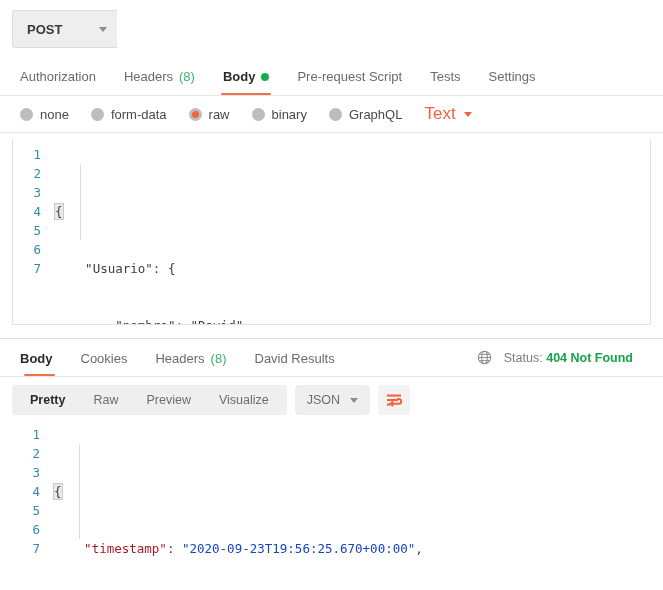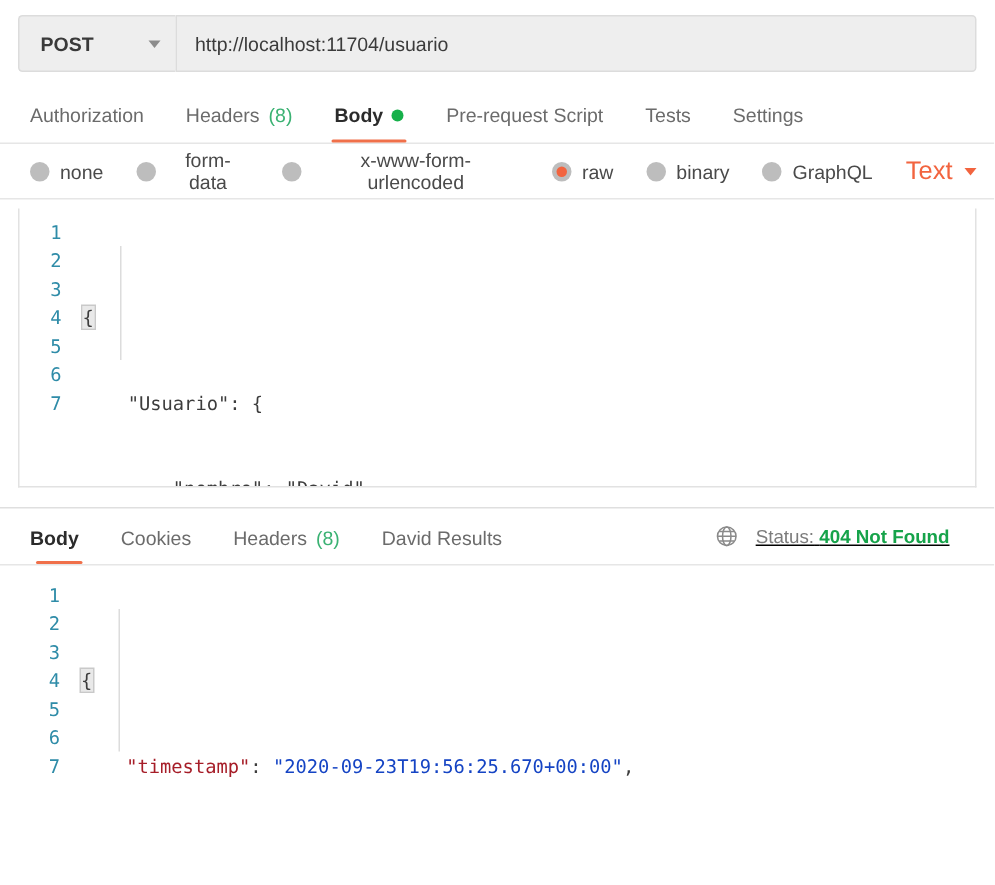--- a/index.html
+++ b/index.html
@@ -109,21 +109,21 @@
   .indent-guide.r { top: 19px; left: 29px; height: 95px; }
 
   
   .resp-divider { height: 1px; background: #dfdfdf; margin-top: 13px; }
   .resp-tabs {
     display:flex; align-items:flex-end; justify-content: space-between;
     padding: 0 12px; height: 37px;
   }
   .resp-tabs-left { display:flex; align-items:flex-end; }
   .resp-tabs-left .tab { padding-bottom: 10px; }
-  .status-area { display:flex; align-items:center; gap:12px; padding-bottom: 11px; text-decoration: underline; }
+  .status-area { display:flex; align-items:center; gap:12px; padding-bottom: 11px; }
   .globe { width:15px;height:15px; flex:none; }
   .status-text { font-size:12.5px; color:#7c7c7c; }
   .status-val { color:#16a34a; font-weight:600; }
   .cutoff { width:6px; height:10px; overflow:hidden; opacity:.35; }
 
   
   .resp-toolbar { display:flex; align-items:center; padding: 8px 12px 0 12px; gap: 8px; }
   .seg {
     background:#efefef; border-radius:4px; height:30px;
     display:flex; align-items:center; padding: 0 4px;
@@ -143,23 +143,20 @@
 </head>
 <body>
 
 <div class="app">
 
   <div class="urlbar">
     <div class="method-select">
       <span>POST</span>
       <span class="chev"></span>
     </div>
-    <div class="url-input">
-      <span>http://localhost:11704/usuario</span>
-    </div>
   </div>
 
   <div class="req-tabs">
     <div class="tab">
       <span>Authorization</span>
     </div>
     <div class="tab">
       <span>Headers</span>
       <span class="count">(8)</span>
     </div>
@@ -180,24 +177,20 @@
   <div class="hr"></div>
 
   <div class="radio-row">
     <div class="radio-item">
       <span class="rad"></span>
       <span>none</span>
     </div>
     <div class="radio-item">
       <span class="rad"></span>
       <span>form-data</span>
-    </div>
-    <div class="radio-item">
-      <span class="rad"></span>
-      <span>x-www-form-urlencoded</span>
     </div>
     <div class="radio-item">
       <span class="rad sel"></span>
       <span>raw</span>
     </div>
     <div class="radio-item">
       <span class="rad"></span>
       <span>binary</span>
     </div>
     <div class="radio-item">
@@ -263,20 +256,41 @@
       </svg>
       <span class="status-text">
         <span>Status:</span>
         <span class="status-val">404 Not Found</span>
       </span>
       <span class="cutoff"></span>
     </div>
   </div>
   <div class="hr"></div>
 
+  <div class="resp-toolbar">
+    <div class="seg">
+      <div class="seg-item active">Pretty</div>
+      <div class="seg-item">Raw</div>
+      <div class="seg-item">Preview</div>
+      <div class="seg-item">Visualize</div>
+    </div>
+    <div class="json-drop">
+      <span>JSON</span>
+      <span class="chev"></span>
+    </div>
+    <div class="wrap-btn">
+      <svg width="17" height="15" viewBox="0 0 17 15">
+        <rect x="1" y="1.5" width="14" height="2.1" fill="#f2643f"></rect>
+        <rect x="1" y="6" width="11" height="2.1" fill="#f2643f"></rect>
+        <path d="M11.2 6 h1.6 a2.4 2.4 0 0 1 0 4.8 H5.6" fill="none" stroke="#f2643f" stroke-width="2"></path>
+        <path d="M7.2 8.6 L4.6 10.8 L7.2 13" fill="none" stroke="#f2643f" stroke-width="2"></path>
+        <rect x="1" y="10.5" width="3.4" height="2.1" fill="#f2643f"></rect>
+      </svg>
+    </div>
+  </div>
 
   <div class="editor-wrap">
     <div class="editor resp-editor">
       <div class="gutter">
         <div class="ln">1</div>
         <div class="ln">2</div>
         <div class="ln">3</div>
         <div class="ln">4</div>
         <div class="ln">5</div>
         <div class="ln">6</div>

